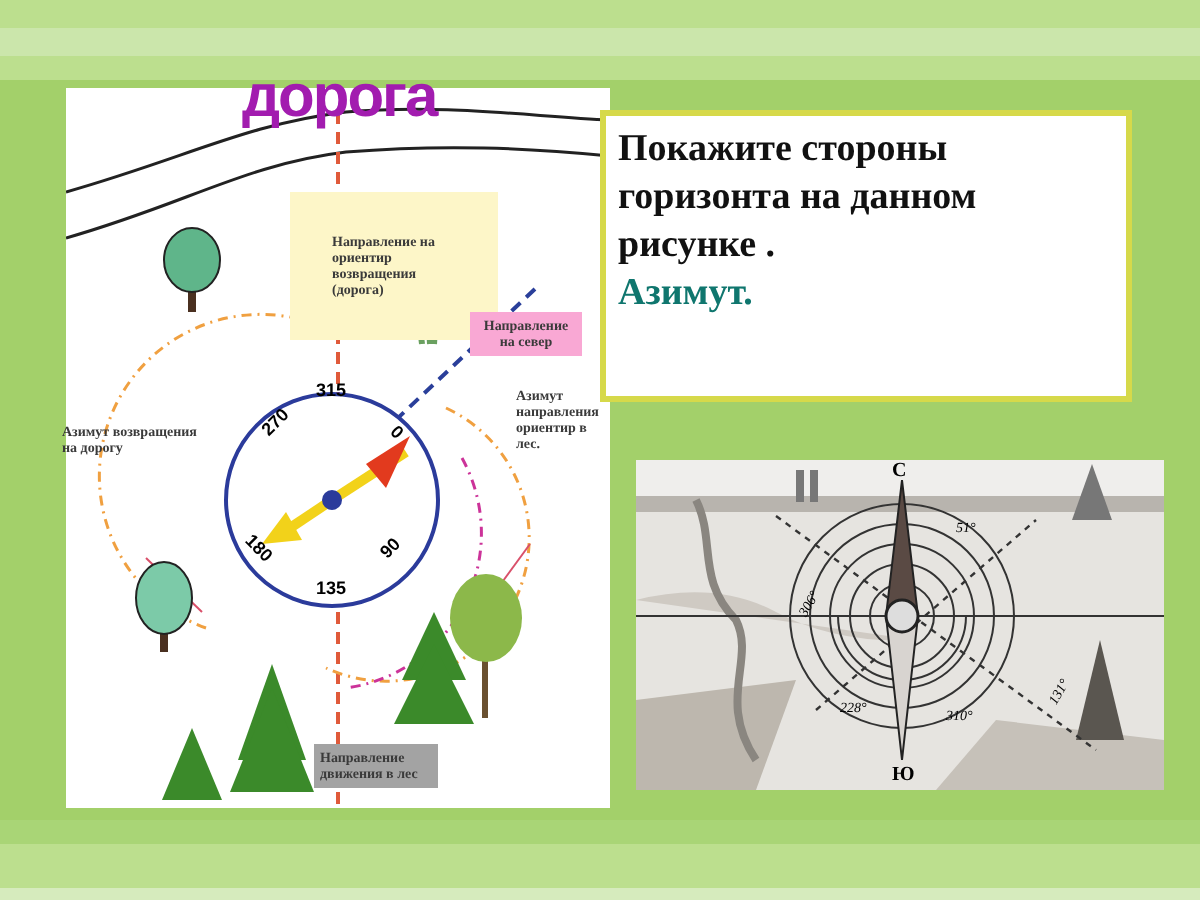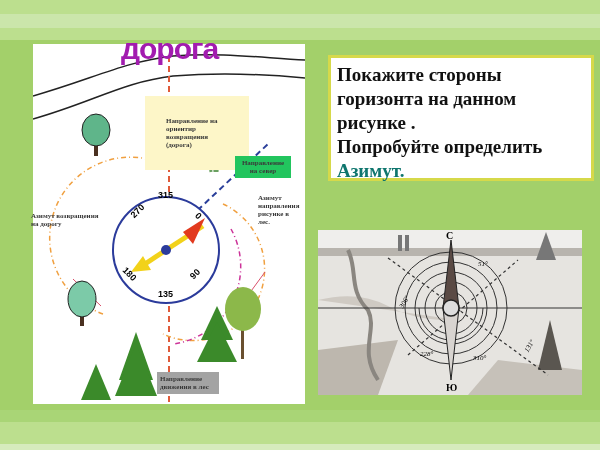--- a/index.html
+++ b/index.html
@@ -2,21 +2,21 @@
 <html><head>
 <meta charset="utf-8">
 <style>
   html, body { margin:0; padding:0; }
   body { width:600px; height:450px; position:relative; overflow:hidden;
          font-family: "Liberation Serif", serif; background:#a3d06a; }
   .band { position:absolute; left:0; width:600px; }
   .panel { position:absolute; background:#fff; }
   .abs { position:absolute; }
   .label { position:absolute; font-family:"Liberation Serif", serif; font-weight:bold; color:#3a3a3a; font-size:7px; line-height:8px; }
-  .question { position:absolute; left:328px; top:55px; width:266px; height:126px; background:#fff;
+  .question { position:absolute; left:300px; top:55px; width:266px; height:146px; background:#fff;
               border:3px solid #d6d94a; box-sizing:border-box; padding:5px 6px;
               font-family:"Liberation Serif", serif; font-weight:bold; font-size:19px; line-height:24px; color:#111; }
   .question .red { color:#0f766e; }
 </style>
 </head>
 <body>
 
 <div class="band" style="top:0;height:14px;background:#bcdf8e;"></div>
 <div class="band" style="top:14px;height:14px;background:#cbe6ab;"></div>
 <div class="band" style="top:28px;height:12px;background:#bcdf8e;"></div>
@@ -71,37 +71,36 @@
       <polygon points="184,262 168,296 200,296" fill="#3b8a2a"></polygon>
       <polygon points="184,278 164,318 204,318" fill="#3b8a2a"></polygon>
     </g>
     <g>
       <rect x="208" y="275" width="3" height="40" fill="#6a5030"></rect>
       <ellipse cx="210" cy="265" rx="18" ry="22" fill="#8cb84a"></ellipse>
     </g>
   </svg>
   <div class="abs" style="left:88px;top:-12px;font-family:'Liberation Sans',sans-serif;font-size:30px;font-weight:bold;color:#a21caf;letter-spacing:-1px;">дорога</div>
   <div class="label" style="left:112px;top:52px;width:62px;background:#fdf6c8;padding:21px;">Направление на ориентир возвращения (дорога)</div>
-  <div class="label" style="left:202px;top:112px;width:50px;background:#22c55e;padding:3px;text-align:center;">Направление на север</div>
-  <div class="label" style="left:225px;top:150px;width:42px;">Азимут направления рисунке в лес.</div>
+  <div class="label" style="left:202px;top:112px;width:50px;background:#f9a8d4;padding:3px;text-align:center;">Направление на север</div>
+  <div class="label" style="left:225px;top:150px;width:42px;">Азимут направления ориентир в лес.</div>
   <div class="label" style="left:-2px;top:168px;width:72px;">Азимут возвращения на дорогу</div>
   <div class="label" style="left:124px;top:328px;width:56px;background:#a3a3a3;padding:3px;">Направление движения в лес</div>
   <div class="abs" style="left:125px;top:146px;font-family:'Liberation Sans',sans-serif;font-size:9px;font-weight:bold;">315</div>
   <div class="abs" style="left:97px;top:162px;font-family:'Liberation Sans',sans-serif;font-size:9px;font-weight:bold;transform:rotate(-45deg);">270</div>
   <div class="abs" style="left:163px;top:167px;font-family:'Liberation Sans',sans-serif;font-size:9px;font-weight:bold;transform:rotate(45deg);">0</div>
   <div class="abs" style="left:157px;top:225px;font-family:'Liberation Sans',sans-serif;font-size:9px;font-weight:bold;transform:rotate(-45deg);">90</div>
   <div class="abs" style="left:89px;top:225px;font-family:'Liberation Sans',sans-serif;font-size:9px;font-weight:bold;transform:rotate(45deg);">180</div>
   <div class="abs" style="left:125px;top:245px;font-family:'Liberation Sans',sans-serif;font-size:9px;font-weight:bold;">135</div>
 </div>
 
 <div class="question">
   <div>Покажите  стороны</div>
   <div>горизонта  на данном</div>
   <div>рисунке .</div>
-  <div>Попробуйте определить</div>
   <div class="red">Азимут.</div>
 </div>
 
 <div class="panel" style="left:318px;top:230px;width:264px;height:165px;background:#e6e4e0;">
   <svg width="264" height="165" viewBox="0 0 264 165" style="position:absolute;left:0;top:0;">
     <rect x="0" y="0" width="264" height="22" fill="#efeeec"></rect>
     <rect x="0" y="18" width="264" height="8" fill="#b8b4ae"></rect>
     <path d="M0,70 Q40,60 70,76 T140,90" fill="#cfcac3"></path>
     <path d="M0,120 L80,110 L60,165 L0,165 Z" fill="#bdb7ae"></path>
     <path d="M150,165 L180,130 L264,140 L264,165 Z" fill="#c6c1b9"></path>

